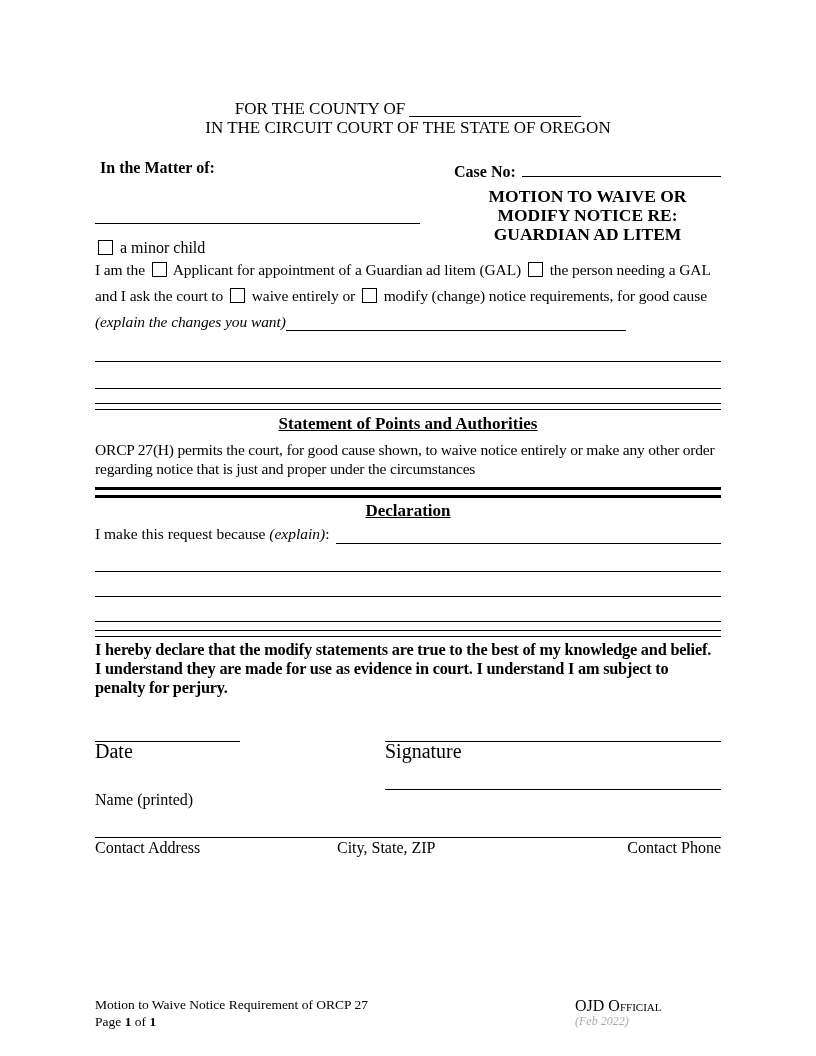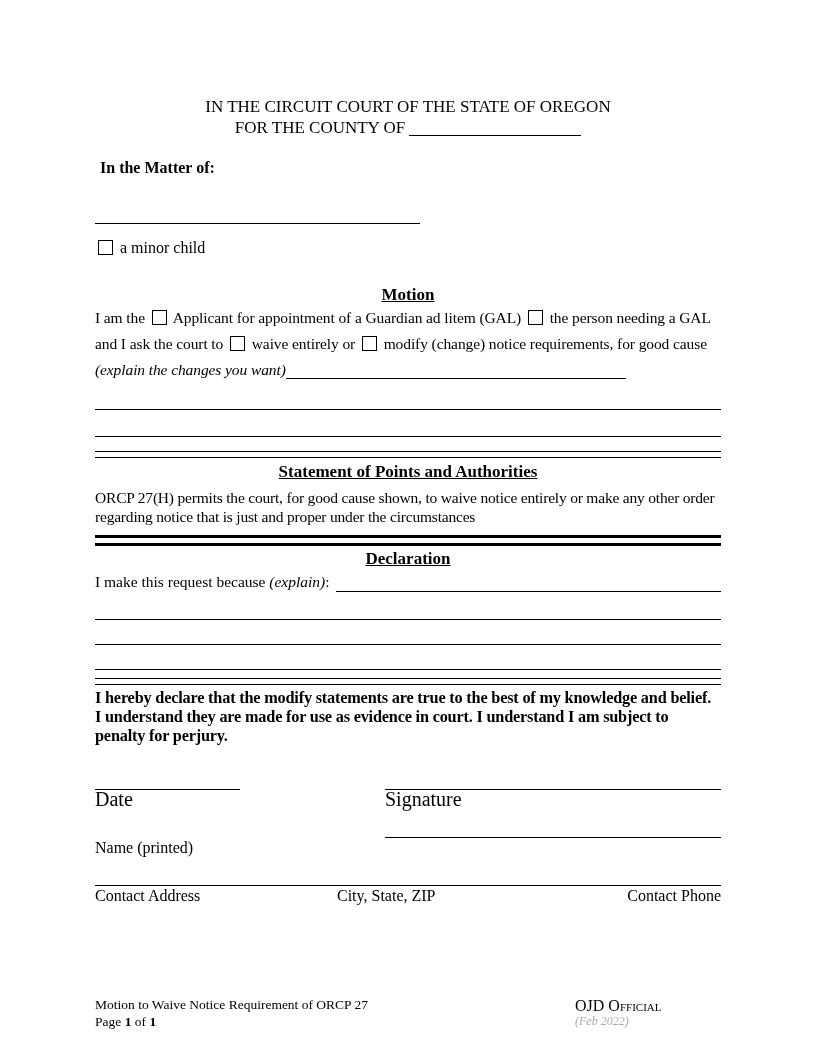--- a/index.html
+++ b/index.html
@@ -82,40 +82,48 @@
   .footer-right { flex:1; }
   .brand { font-weight:normal; font-variant:small-caps; font-size:16px; line-height:17px; }
   .revision { font-style:italic; font-size:12px; color:#a9a9a9; line-height:15px;font-family:Liberation Serif, serif; }
 </style>
 </head>
 <body>
 
 <div class="page">
 
   <div class="court-header">
-    <div>IN THE CIRCUIT COURT OF THE STATE OF OREGON</div>
     <div>
       <span>FOR THE COUNTY OF</span><span class="county-fill"></span>
     </div>
+    <div>IN THE CIRCUIT COURT OF THE STATE OF OREGON</div>
   </div>
 
   <div class="caption">
     <div class="caption-left">
       <div class="matter-label bold">In the Matter of:</div>
       <div class="matter-line"></div>
       <div class="minor-row">
         <span class="checkbox"></span>
         <span>a minor child</span>
       </div>
     </div>
+    <div class="caption-right">
+      <div class="case-row">
+        <span class="bold">Case No:</span>
+        <span class="case-fill"></span>
+      </div>
+      <div class="case-title">
+        <div>MOTION TO WAIVE OR</div>
+        <div>MODIFY NOTICE RE:</div>
+        <div>GUARDIAN AD LITEM</div>
+      </div>
+    </div>
   </div>
 
-  <div class="section-heading motion-heading">
-    <span>Motion</span>
-  </div>
   <p class="motion-text">
     <span>I am the</span>
     <span class="checkbox"></span>
     <span>Applicant for appointment of a Guardian ad litem (GAL)</span>
     <span class="checkbox"></span>
     <span>the person needing a GAL and I ask the court to</span>
     <span class="checkbox"></span>
     <span>waive entirely or</span>
     <span class="checkbox"></span>
     <span>modify (change) notice requirements, for good cause</span>

